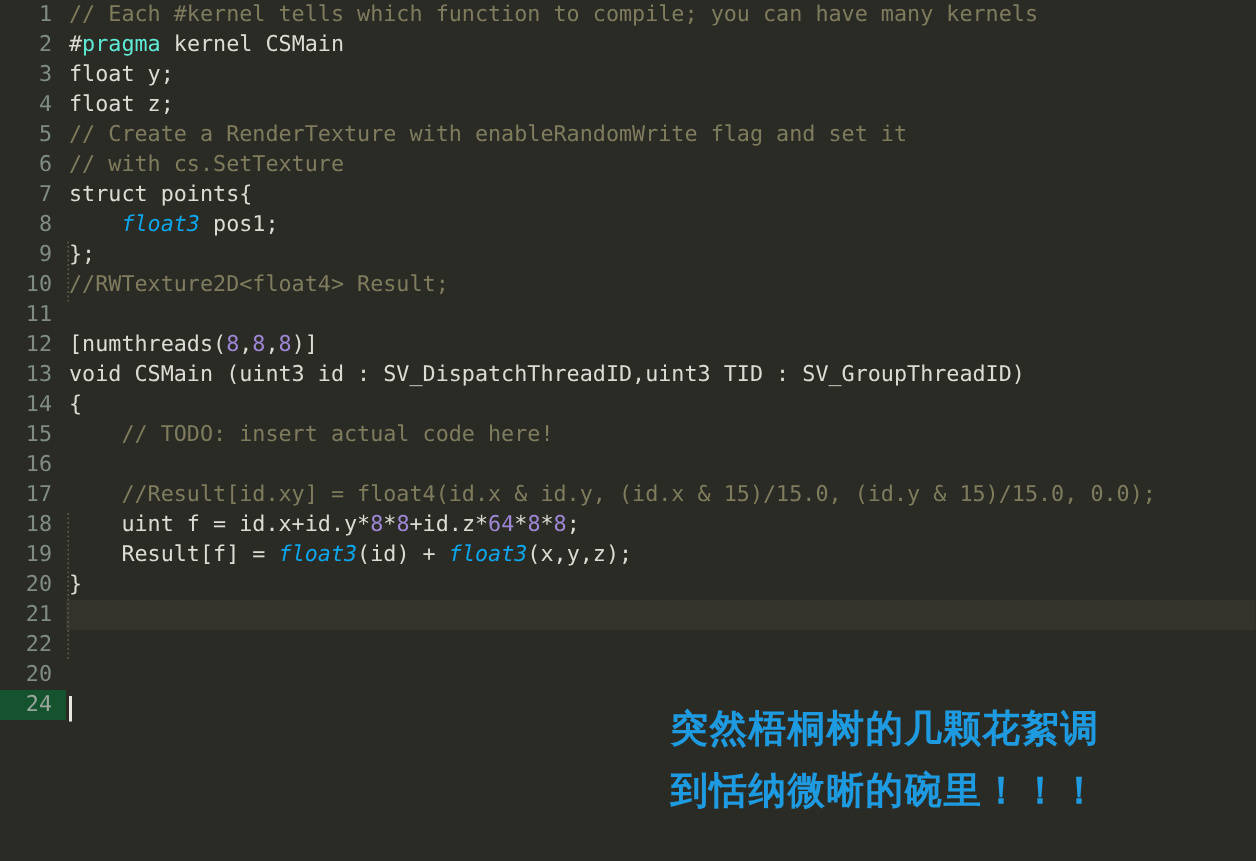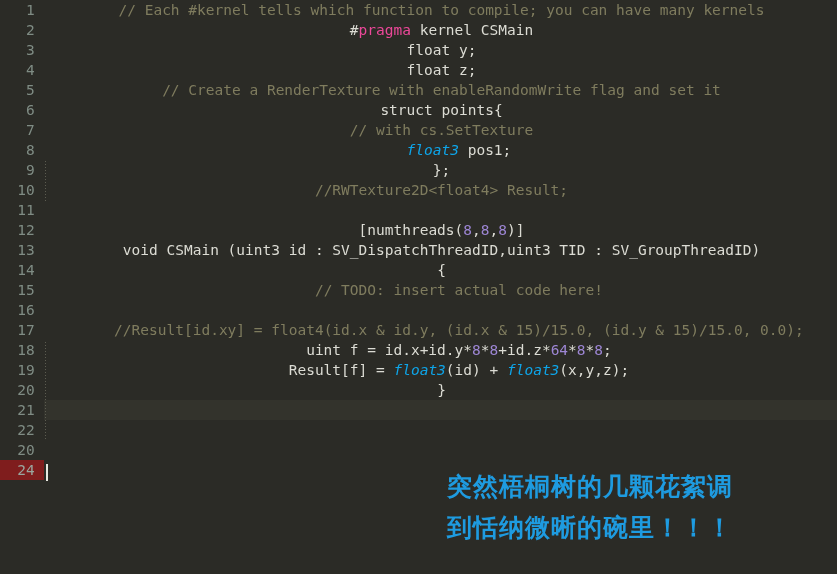--- a/index.html
+++ b/index.html
@@ -36,51 +36,50 @@
     line-height: 20px;
     text-align: right;
     padding-right: 9px;
     box-sizing: border-box;
     font-size: 14.5px;
     color: #7f8c84;
     letter-spacing: 0.2px;
     font-family: "DejaVu Sans Mono", "Liberation Mono", monospace;
   }
   .gutter-line.active {
-    background: #7f1d1d;
+    background: #14532d;
     color: #9aa69e;
   }
 
   
   .code-area {
     position: absolute;
     left: 44px;
     top: 0;
     right: 0;
     height: 574px;
     z-index: 1;
-    text-align: center;
   }
   .code-line {
     height: 20px;
     line-height: 20px;
     font-size: 14.5px;
     white-space: pre;
     color: #dcdcd4;
     padding-left: 2px;
     letter-spacing: 0px;
     font-family: "DejaVu Sans Mono", "Liberation Mono", monospace;
   }
   .code-line.active {
     background: #33332c;
   }
 
   
   .tk-com  { color: #7f7c5e; }
-  .tk-pre  { color: #ec4899; }
+  .tk-pre  { color: #5eead4; }
   .tk-type { color: #0ea5e9; font-style: italic; }
   .tk-num  { color: #9d86d4; }
   .tk-txt  { color: #dcdcd4; }
 
   
   .indent-guide {
     position: absolute;
     left: 45px;
     width: 1px;
     background-image: linear-gradient(to bottom, #5c5c50 50%, rgba(0,0,0,0) 50%);
@@ -150,22 +149,22 @@
       <div class="gutter-line">20</div>
       <div class="gutter-line active">24</div>
     </div>
 
   <div class="code-area" id="code-area">
       <div class="code-line"><span class="tk-com">// Each #kernel tells which function to compile; you can have many kernels</span></div>
       <div class="code-line"><span class="tk-txt">#</span><span class="tk-pre">pragma</span><span class="tk-txt"> kernel CSMain</span></div>
       <div class="code-line"><span class="tk-txt">float y;</span></div>
       <div class="code-line"><span class="tk-txt">float z;</span></div>
       <div class="code-line"><span class="tk-com">// Create a RenderTexture with enableRandomWrite flag and set it</span></div>
+      <div class="code-line"><span class="tk-com">// with cs.SetTexture</span></div>
       <div class="code-line"><span class="tk-txt">struct points{</span></div>
-      <div class="code-line"><span class="tk-com">// with cs.SetTexture</span></div>
       <div class="code-line"><span class="tk-txt">    </span><span class="tk-type">float3</span><span class="tk-txt"> pos1;</span></div>
       <div class="code-line"><span class="tk-txt">};</span></div>
       <div class="code-line"><span class="tk-com">//RWTexture2D&lt;float4&gt; Result;</span></div>
       <div class="code-line"><span class="tk-txt"></span></div>
       <div class="code-line"><span class="tk-txt">[numthreads(</span><span class="tk-num">8</span><span class="tk-txt">,</span><span class="tk-num">8</span><span class="tk-txt">,</span><span class="tk-num">8</span><span class="tk-txt">)]</span></div>
       <div class="code-line"><span class="tk-txt">void CSMain (uint3 id : SV_DispatchThreadID,uint3 TID : SV_GroupThreadID)</span></div>
       <div class="code-line"><span class="tk-txt">{</span></div>
       <div class="code-line"><span class="tk-com">    // TODO: insert actual code here!</span></div>
       <div class="code-line"><span class="tk-txt"></span></div>
       <div class="code-line"><span class="tk-com">    //Result[id.xy] = float4(id.x &amp; id.y, (id.x &amp; 15)/15.0, (id.y &amp; 15)/15.0, 0.0);</span></div>

